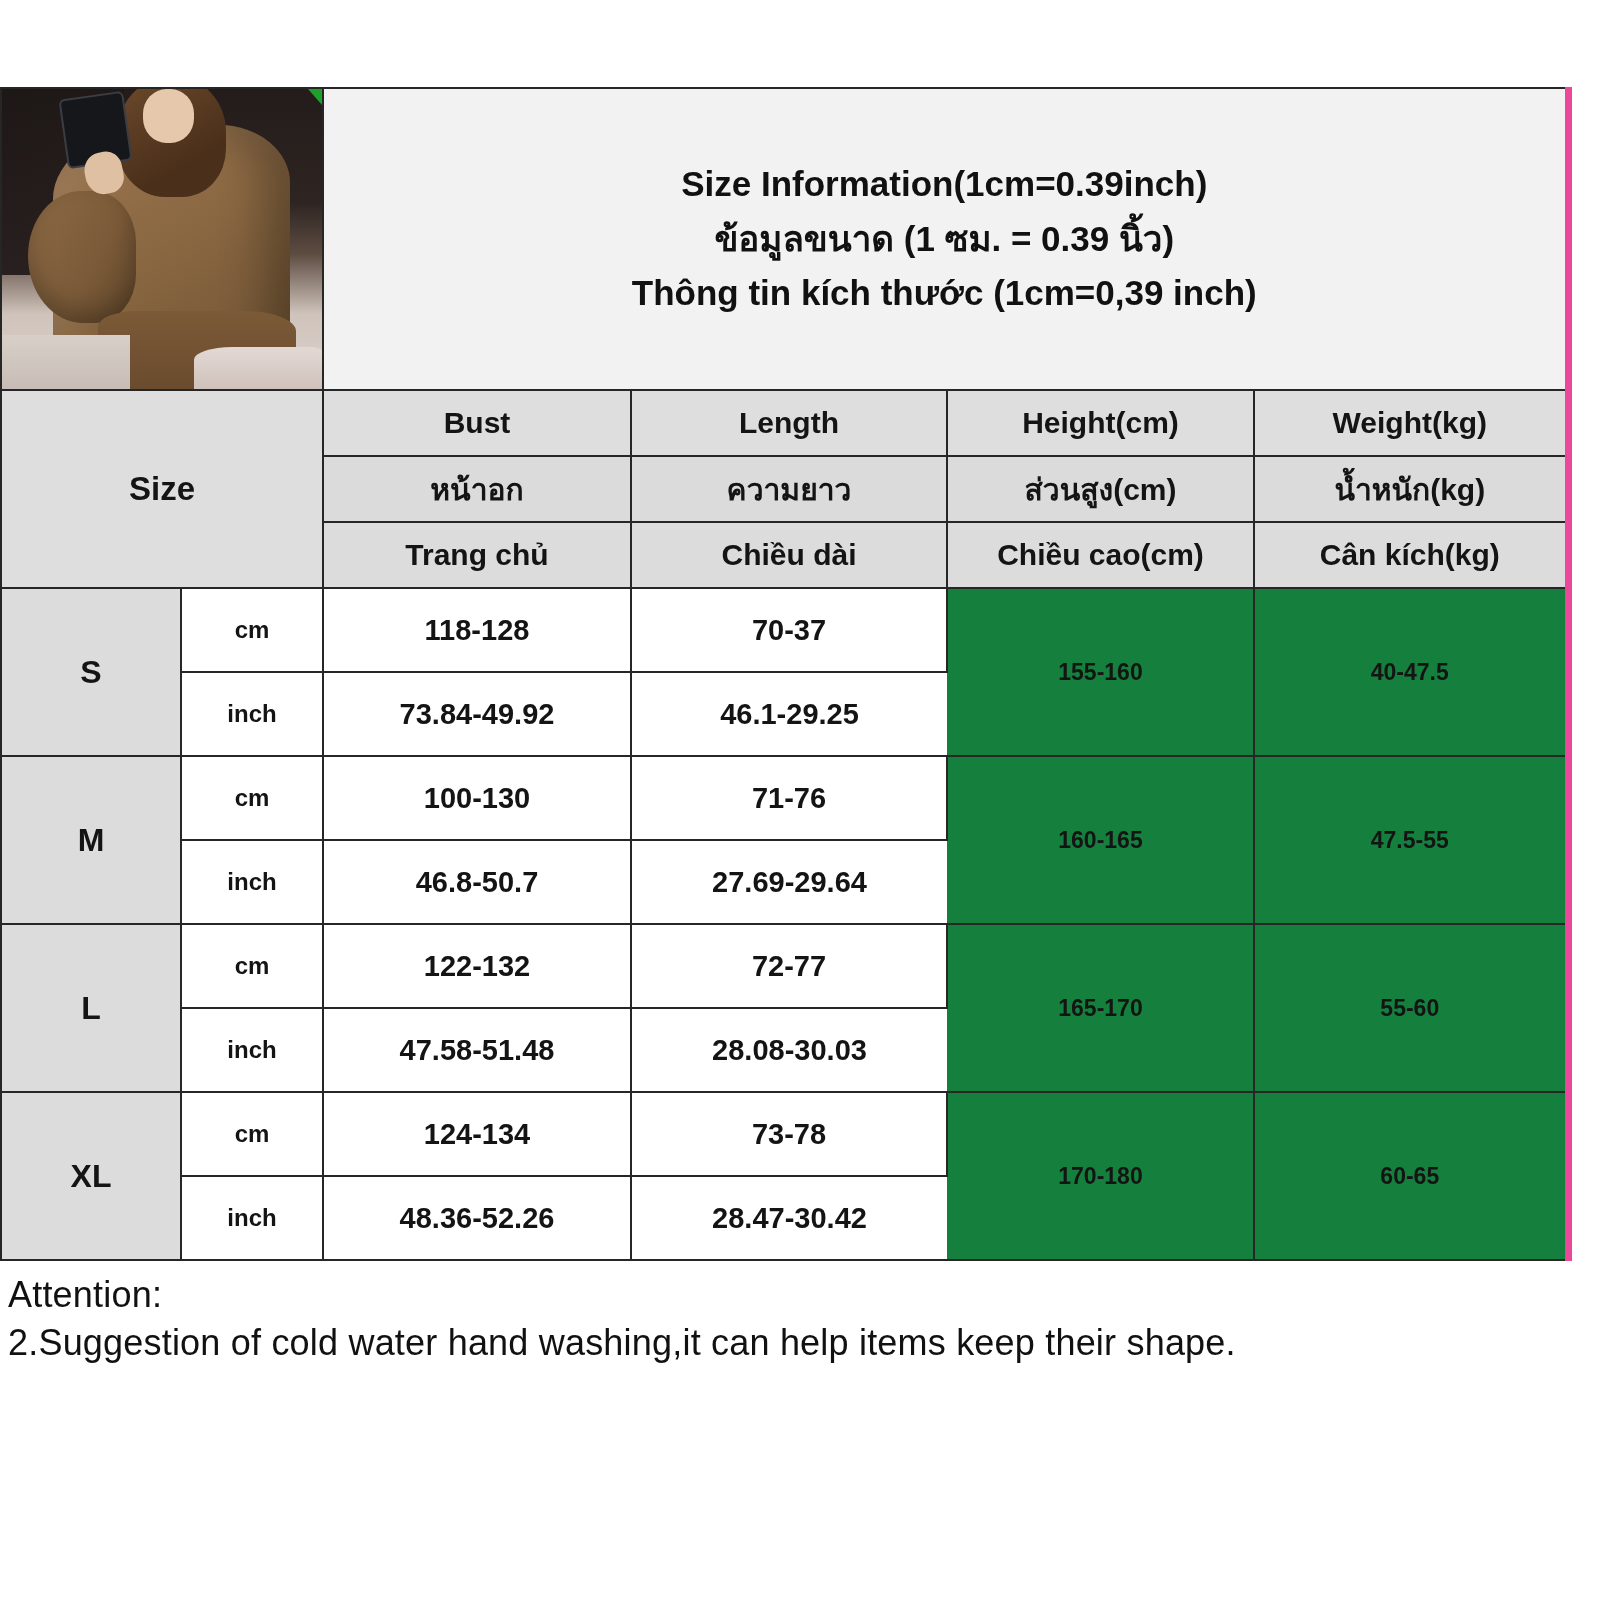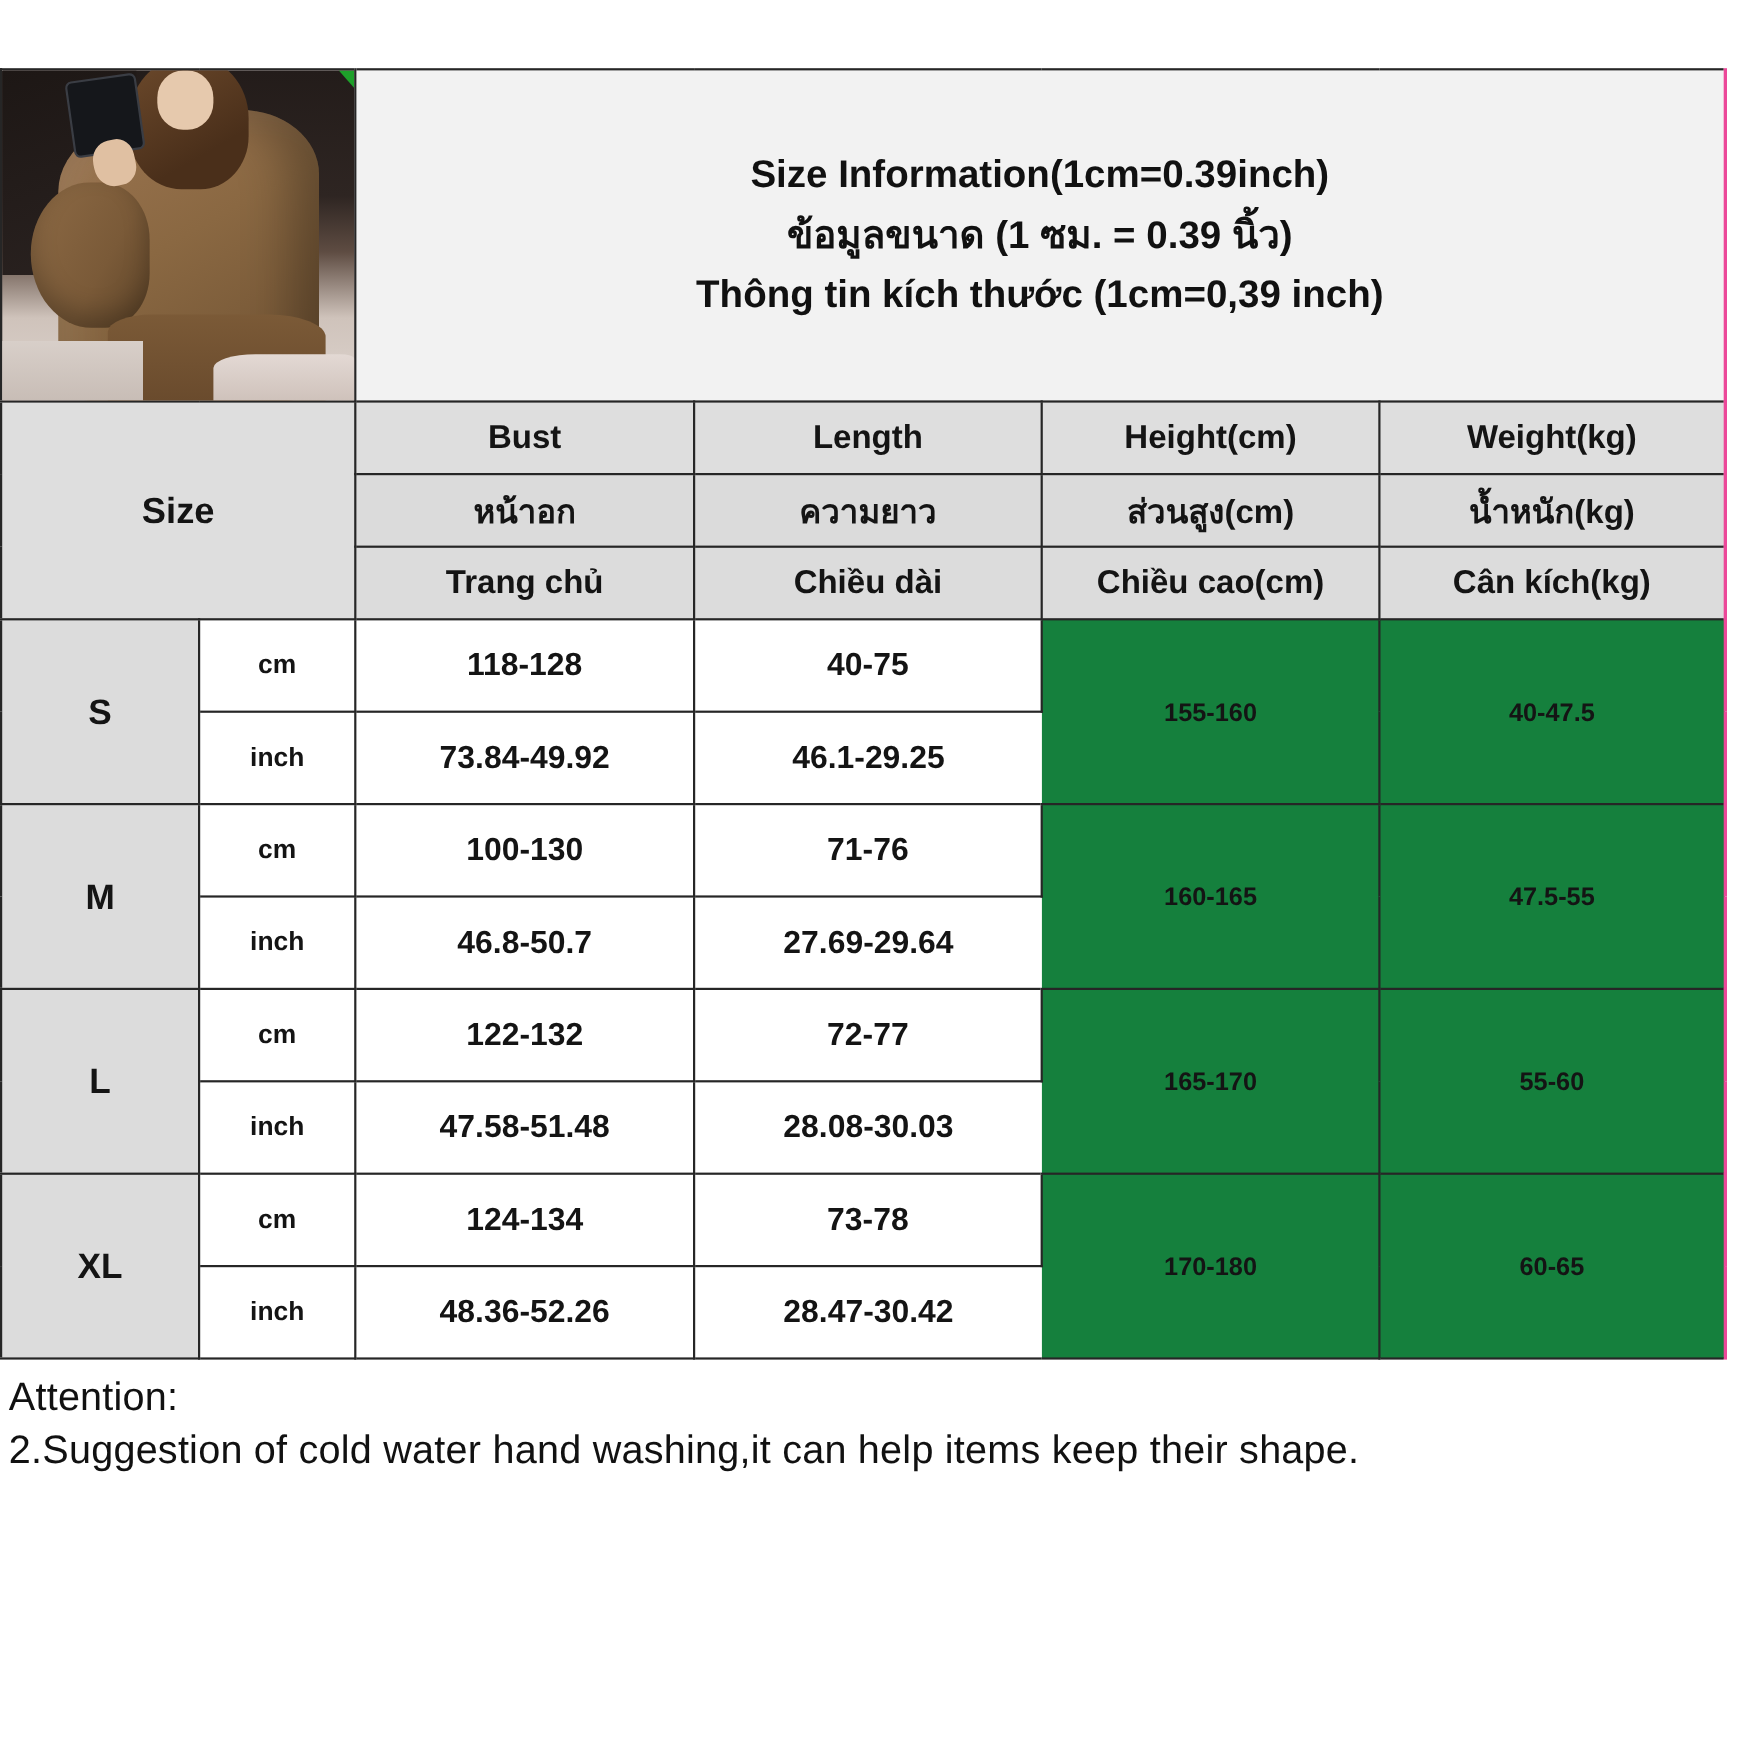--- a/index.html
+++ b/index.html
@@ -20,24 +20,24 @@
     width: 1600px;
     height: 1600px;
     box-sizing: border-box;
   }
 
   table.chart {
     border-collapse: collapse;
     table-layout: fixed;
     width: 1567px;
     margin-left: 0px;
-    margin-top: 62px;
+    margin-top: 87px;
     border-top: 2px solid #262626;
     border-left: 2px solid #262626;
-    border-right: 3px solid #ec4899;
+    border-right: 7px solid #ec4899;
   }
   table.chart td {
     border-right: 2px solid #262626;
     border-bottom: 2px solid #262626;
     text-align: center;
     vertical-align: middle;
     font-weight: bold;
     color: #141414;
   }
   table.chart td:last-child { border-right: none; }
@@ -282,21 +282,21 @@
         <td class="hdr hdr-3">Trang chủ</td>
         <td class="hdr hdr-3">Chiều dài</td>
         <td class="hdr hdr-3">Chiều cao(cm)</td>
         <td class="hdr hdr-3">Cân kích(kg)</td>
       </tr>
 
       <tr>
         <td class="size-label" rowspan="2">S</td>
         <td class="unit">cm</td>
         <td class="val light">118-128</td>
-        <td class="val light">40-75</td>
+        <td class="val light">70-37</td>
         <td class="span-cell" rowspan="2">155-160</td>
         <td class="span-cell" rowspan="2">40-47.5</td>
       </tr>
       <tr>
         <td class="unit alt">inch</td>
         <td class="val light">73.84-49.92</td>
         <td class="val light">46.1-29.25</td>
       </tr>
 
       <tr>

